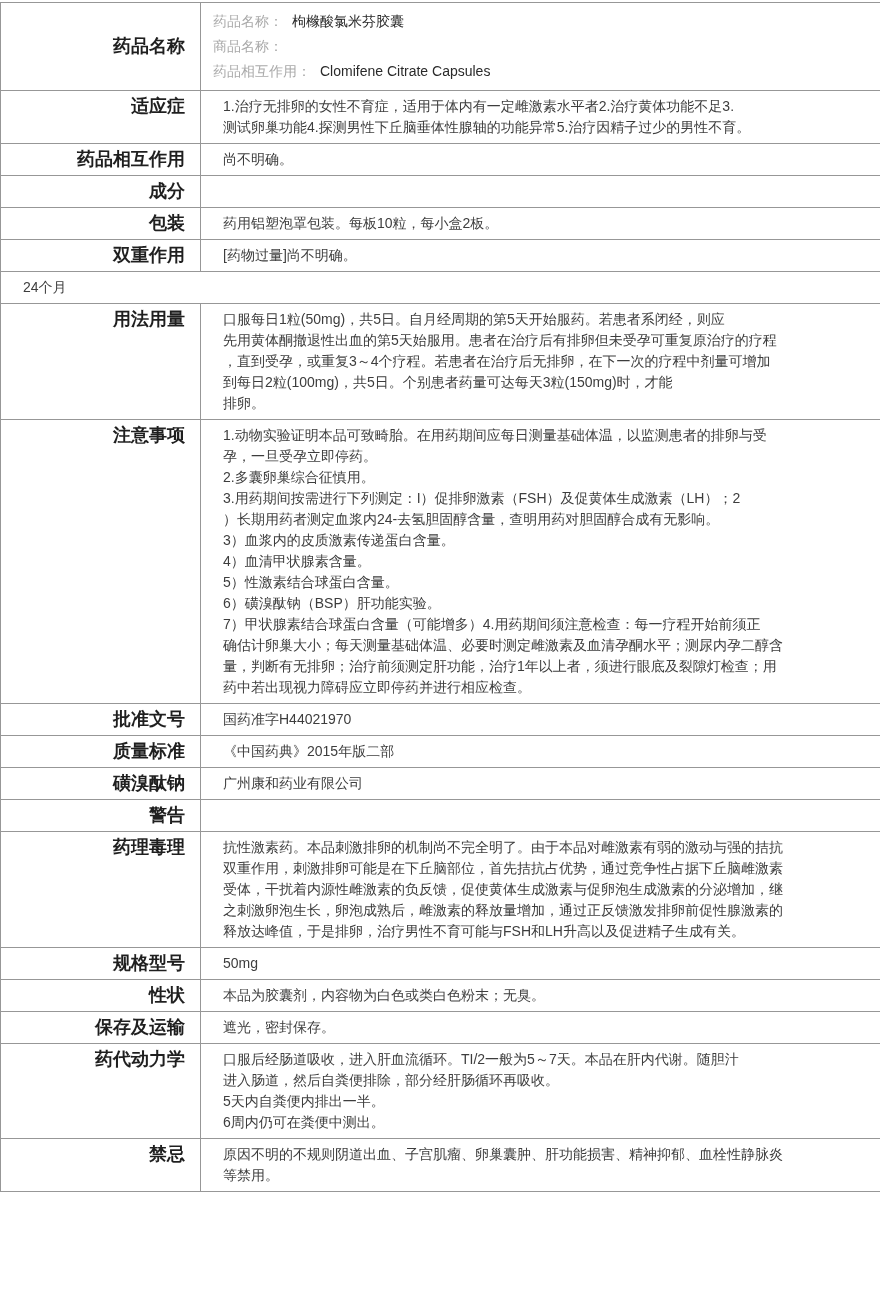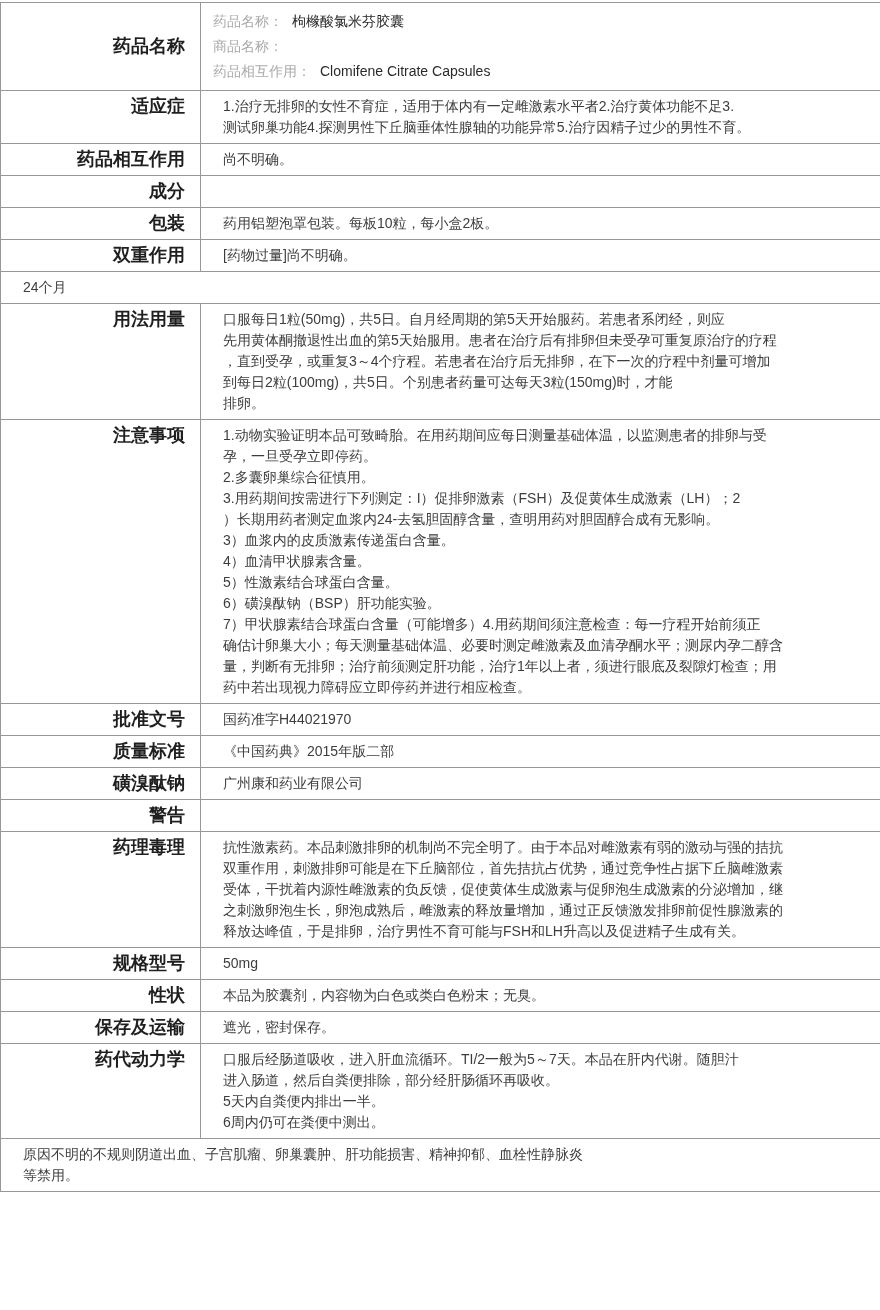--- a/index.html
+++ b/index.html
@@ -197,17 +197,18 @@
 
   <div class="row">
     <div class="label-cell">药代动力学</div>
     <div class="content-cell">口服后经肠道吸收，进入肝血流循环。TI/2一般为5～7天。本品在肝内代谢。随胆汁
 进入肠道，然后自粪便排除，部分经肝肠循环再吸收。
 5天内自粪便内排出一半。
 6周内仍可在粪便中测出。</div>
   </div>
 
   <div class="row">
+    <div class="label-cell">禁忌</div>
     <div class="content-cell">原因不明的不规则阴道出血、子宫肌瘤、卵巢囊肿、肝功能损害、精神抑郁、血栓性静脉炎
 等禁用。</div>
   </div>
 
 </div>
 
 </body></html>

